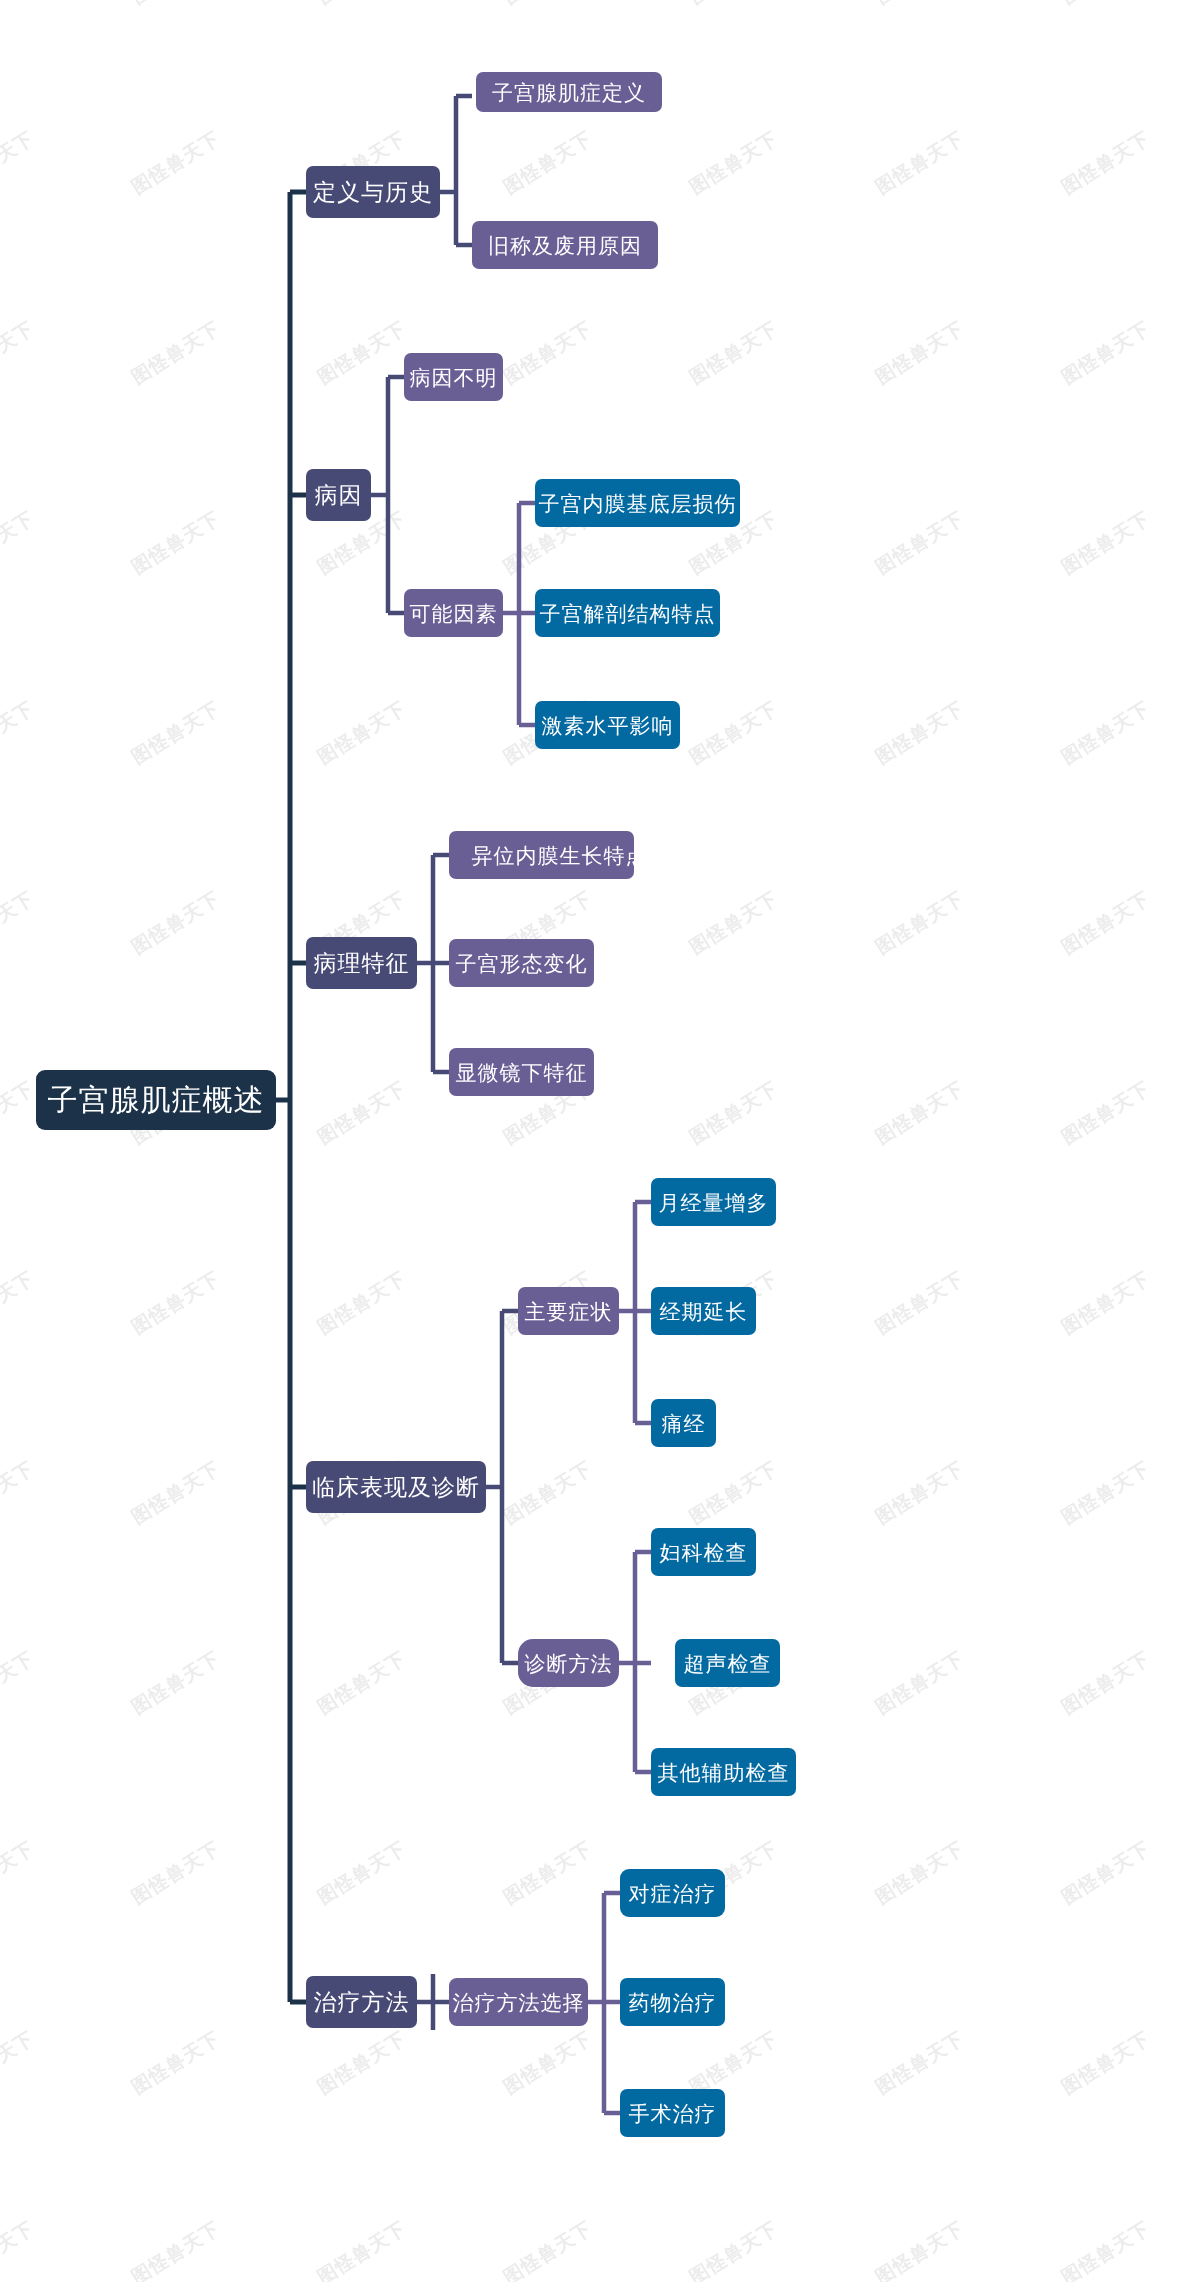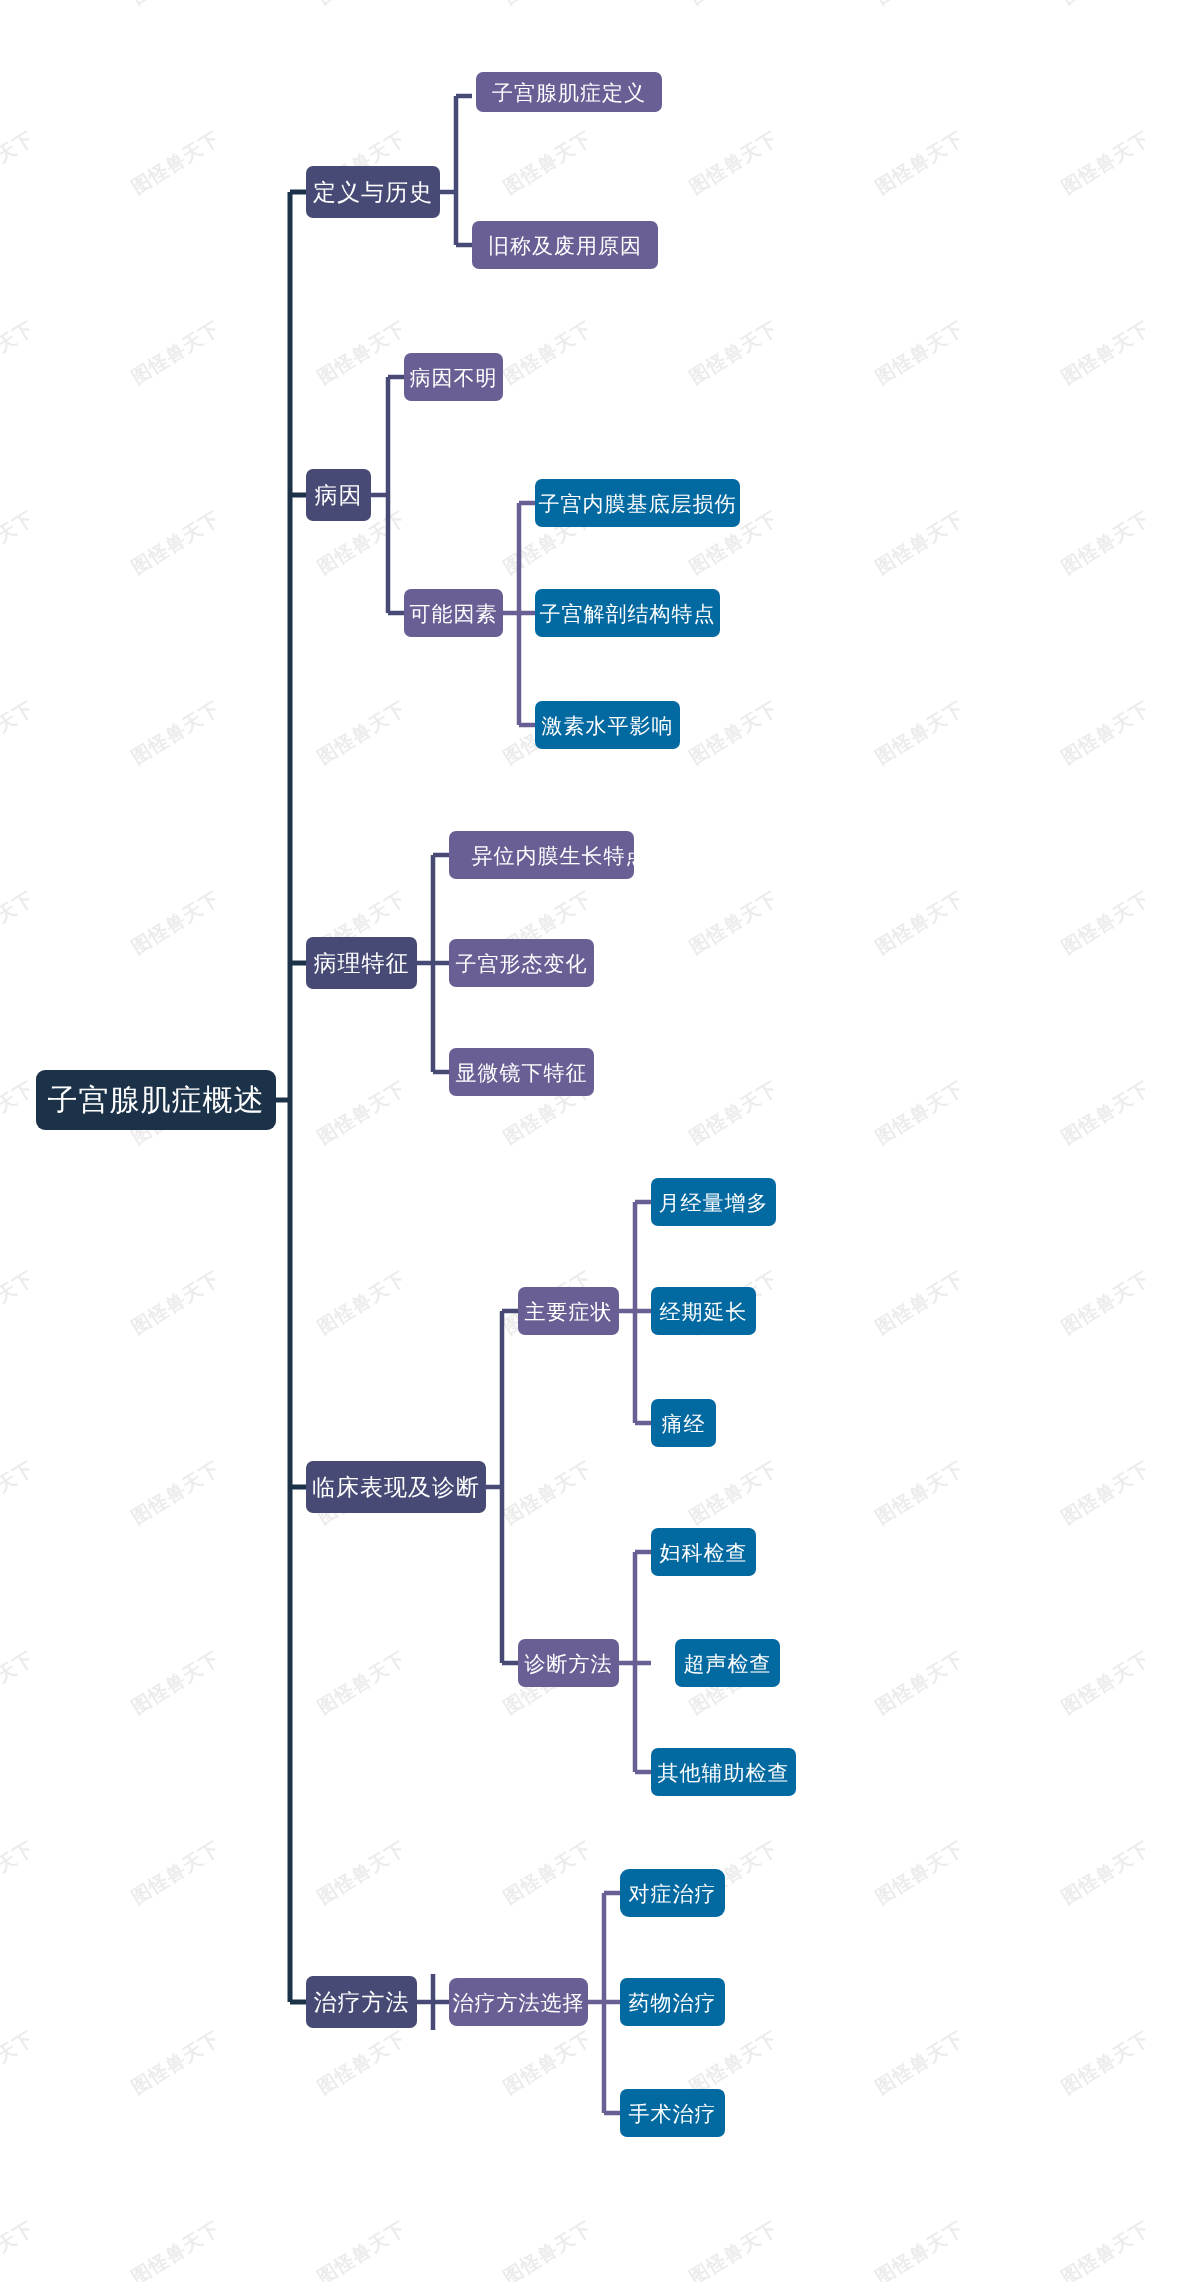--- a/index.html
+++ b/index.html
@@ -331,21 +331,21 @@
   </div>
 
   <div class="node lvl3" style="left:651px; top:1287px; width:105px; height:48px;">
     <span>经期延长</span>
   </div>
 
   <div class="node lvl3" style="left:651px; top:1399px; width:65px; height:48px;">
     <span>痛经</span>
   </div>
 
-  <div class="node lvl2" style="left:518px; top:1639px; width:101px; height:48px;">
+  <div class="node lvl2" style="left:518px; top:1639px; width:101px; height:48px;border-radius:15px;">
     <span>诊断方法</span>
   </div>
 
   <div class="node lvl3" style="left:651px; top:1528px; width:105px; height:48px;">
     <span>妇科检查</span>
   </div>
 
   <div class="node lvl3" style="left:651px; top:1639px; width:105px; height:48px;margin-left:24px;">
     <span>超声检查</span>
   </div>

